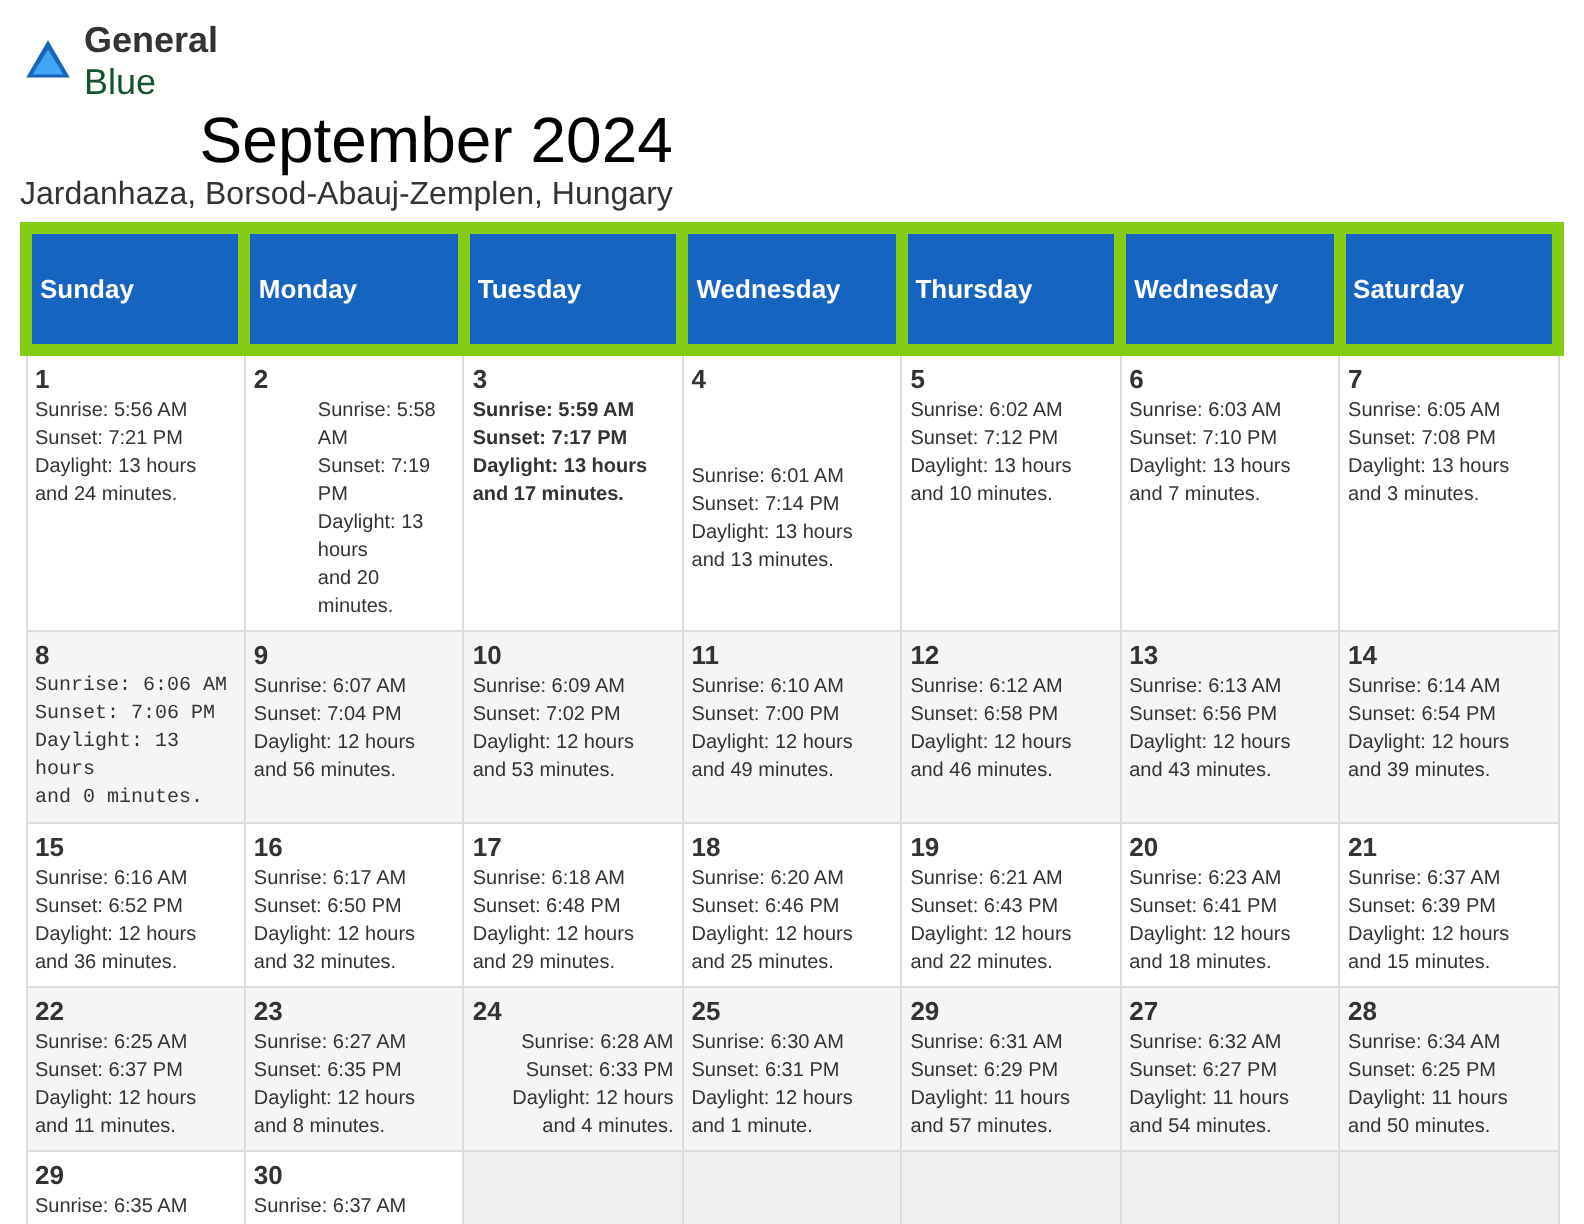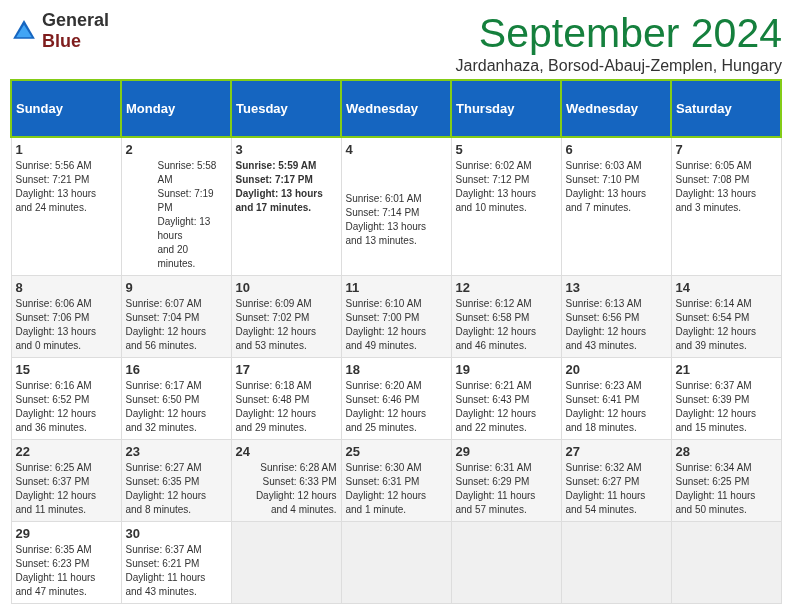--- a/index.html
+++ b/index.html
@@ -8,65 +8,66 @@
       background: #fff;
       width: 792px;
       min-height: 612px;
       padding: 10px;
     }
     .header-area {
       display: flex;
       align-items: flex-start;
       justify-content: space-between;
       margin-bottom: 4px;
+      flex-direction: column;
     }
     .logo {
       display: flex;
       align-items: center;
       gap: 4px;
     }
     .logo-text-general {
       font-size: 18px;
       font-weight: bold;
       color: #333;
     }
     .logo-text-blue {
       font-size: 18px;
-      font-weight: bold;
-      color: #7f1d1d;
+      font-weight: normal;
+      color: #14532d;
     }
     .logo-icon {
       width: 28px;
       height: 28px;
     }
     .title-area {
       text-align: right;
     }
     .month-year {
-      font-size: 41px;
-      color: #15803d;
+      font-size: 32px;
+      color: #000000;
       font-weight: normal;
     }
     .location {
       font-size: 16px;
       color: #333;
     }
     table {
       width: 100%;
       border-collapse: collapse;
       border: 1px solid #ccc;
     }
     thead tr th {
       background-color: #1565c0;
       color: #fff;
       font-size: 13px;
       font-weight: bold;
       padding: 20px 4px;
       text-align: left;
-      border: 2px solid #84cc16;
+      border: 6px solid #84cc16;
     }
     tbody tr {
       vertical-align: top;
     }
     tbody tr td {
       border: 1px solid #ddd;
       padding: 4px 4px;
       font-size: 10.5px;
       color: #333;
       width: calc(100% / 7);
@@ -173,21 +174,21 @@
           <span class="day-num">7</span>
           <div class="day-info" style="white-space: pre-line;">Sunrise: 6:05 AM
 Sunset: 7:08 PM
 Daylight: 13 hours
 and 3 minutes.</div>
         </td>
       </tr>
       <tr>
         <td>
           <span class="day-num">8</span>
-          <div class="day-info" style="white-space: pre-line;">Sunrise: 6:06 AM
+          <div class="day-info" style="white-space: pre-line; font-family: Liberation Mono, monospace;">Sunrise: 6:06 AM
 Sunset: 7:06 PM
 Daylight: 13 hours
 and 0 minutes.</div>
         </td>
         <td>
           <span class="day-num">9</span>
           <div class="day-info" style="white-space: pre-line;">Sunrise: 6:07 AM
 Sunset: 7:04 PM
 Daylight: 12 hours
 and 56 minutes.</div>

